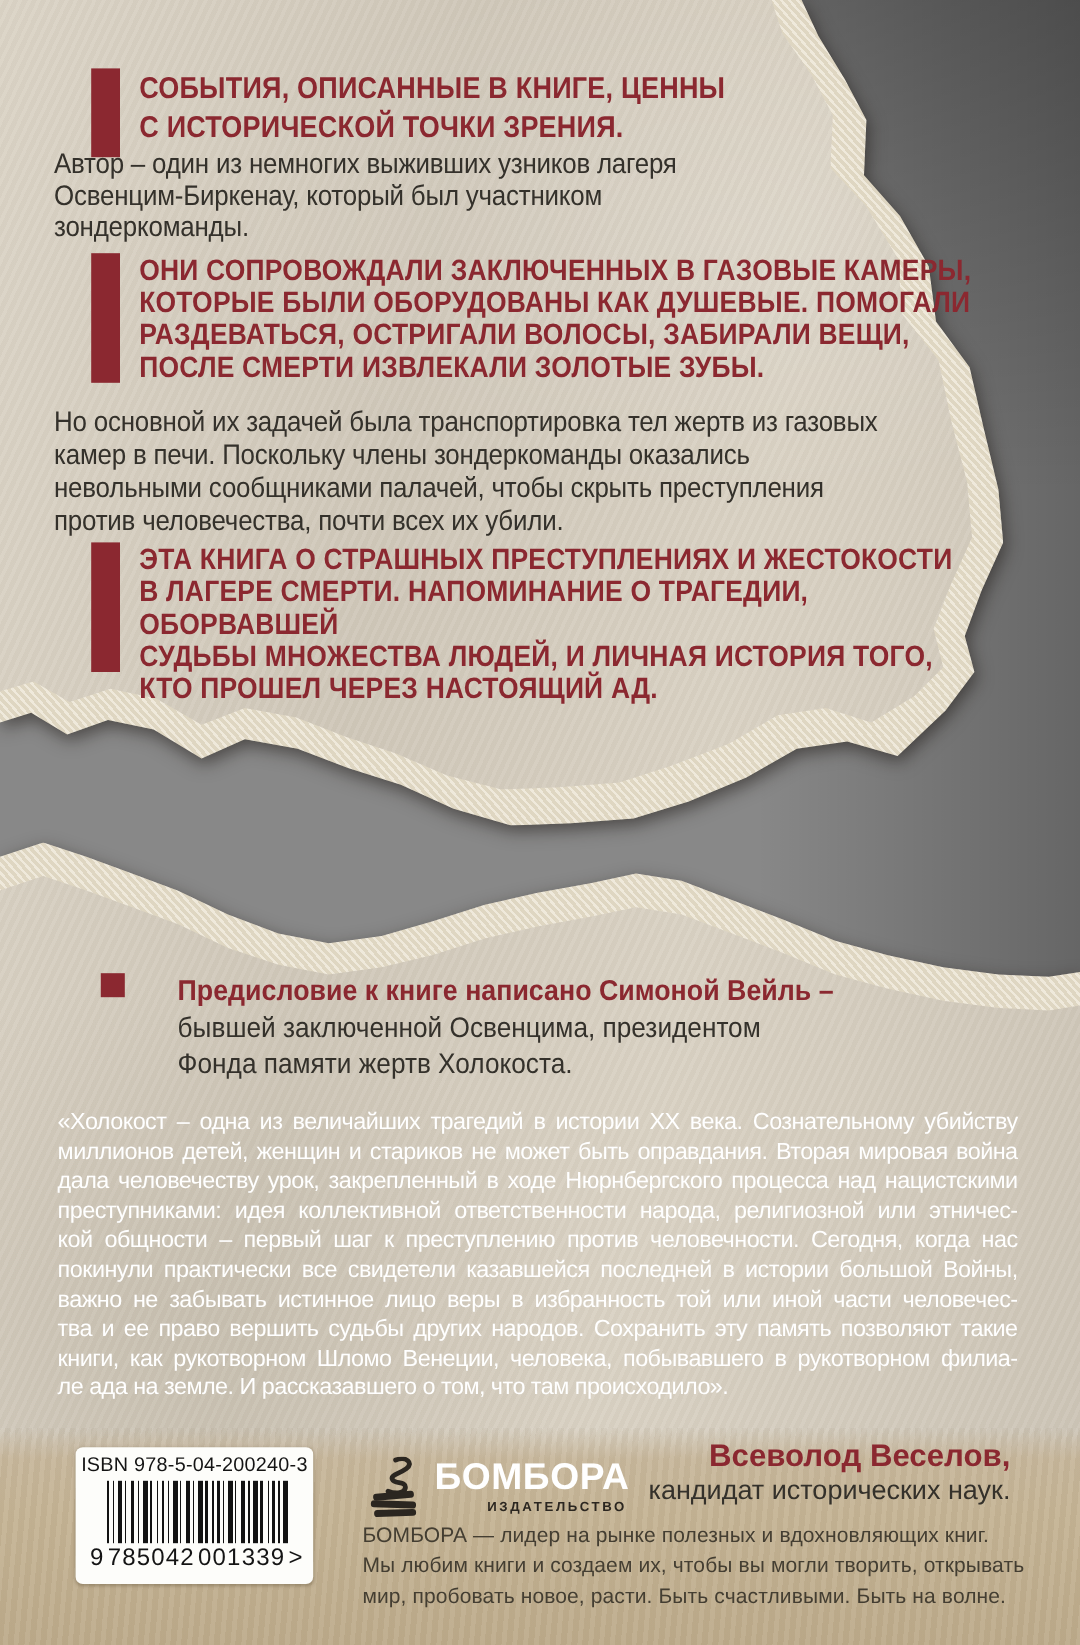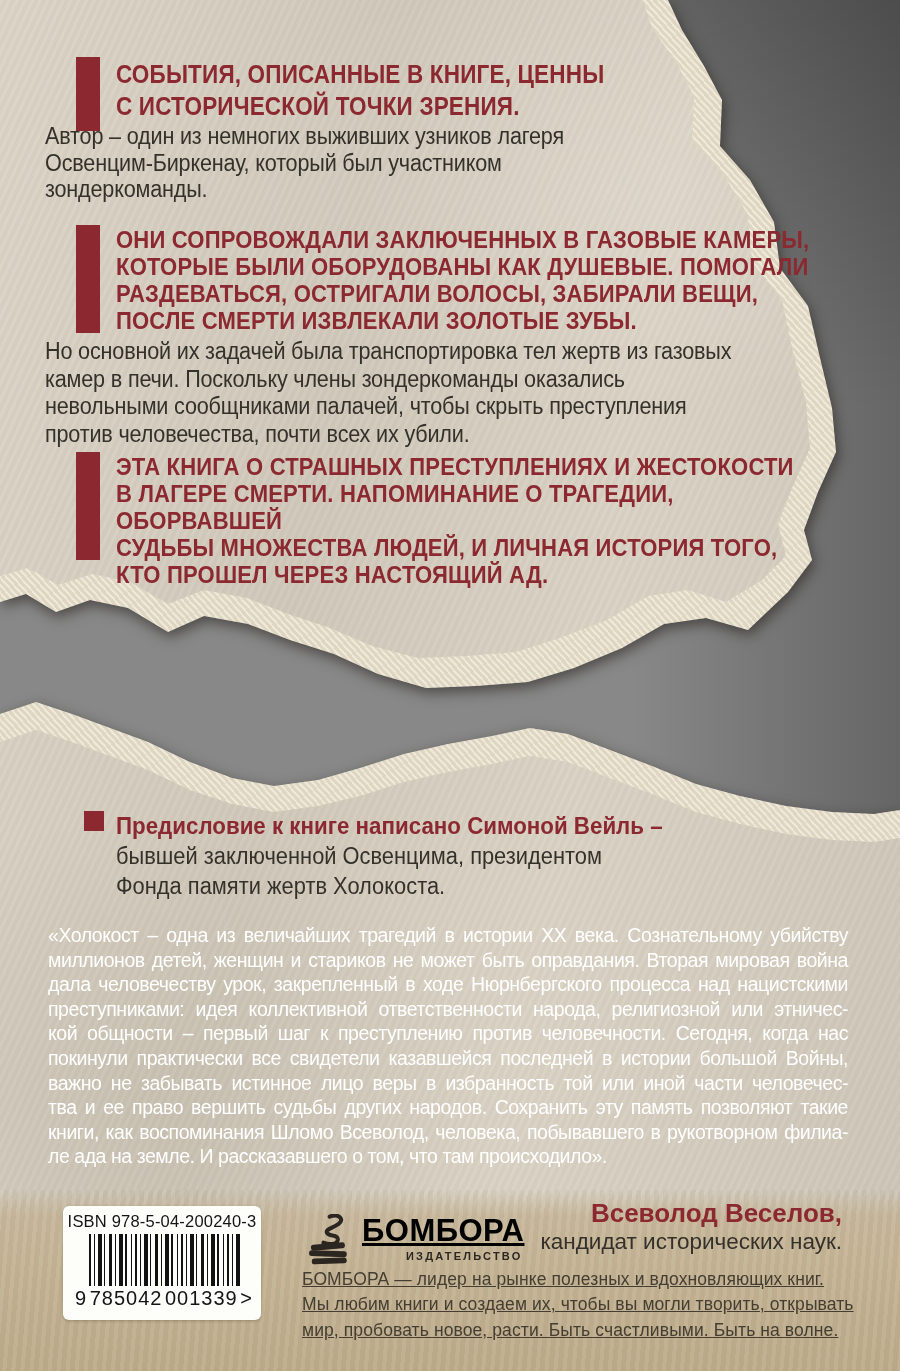--- a/index.html
+++ b/index.html
@@ -81,24 +81,24 @@
       #121212 0 2px,#fdfdfa 2px 5px,#121212 5px 6px,#fdfdfa 6px 9px,
       #121212 9px 13px,#fdfdfa 13px 15px,#121212 15px 16px,#fdfdfa 16px 20px,
       #121212 20px 23px,#fdfdfa 23px 26px,#121212 26px 27px,#fdfdfa 27px 30px,
       #121212 30px 34px,#fdfdfa 34px 36px,#121212 36px 38px,#fdfdfa 38px 42px,
       #121212 42px 43px,#fdfdfa 43px 46px);}
   .digits{display:flex;justify-content:space-between;align-items:baseline;
     padding:1px 8px 0 12px;font-size:20px;color:#141414;letter-spacing:1px;}
   .logo{position:absolute;left:300px;top:1214px;display:flex;align-items:flex-start;}
   .logo-icon{width:54px;height:52px;}
   .logo-col{margin-left:8px;}
-  .logo-name{font-size:31px;font-weight:700;color:#000000;letter-spacing:.5px;line-height:34px;text-decoration:underline;}
+  .logo-name{font-size:31px;font-weight:700;color:#ffffff;letter-spacing:.5px;line-height:34px;}
   .logo-sub{font-size:11px;font-weight:700;color:#2b2620;letter-spacing:2.2px;margin-top:2px;padding-left:44px;}
   .blurb{position:absolute;left:302px;top:1267px;font-size:17.5px;line-height:25.3px;
-    color:#443e32;white-space:pre-line;letter-spacing:.1px;text-decoration:underline;}
+    color:#443e32;white-space:pre-line;letter-spacing:.1px;}
 </style>
 </head>
 <body>
 
 <div id="cover">
 
   <div class="photo-bg"></div>
   <div class="photo-vignette"></div>
 
   <div class="shadow-wrap">
@@ -117,21 +117,21 @@
     <div class="abs hblock" style="left:76px;top:57px;">
       <div class="bar" style="height:74px;"></div>
       <div class="htext h1t">СОБЫТИЯ, ОПИСАННЫЕ В КНИГЕ, ЦЕННЫ
 С ИСТОРИЧЕСКОЙ ТОЧКИ ЗРЕНИЯ.</div>
     </div>
 
     <div class="abs body" style="left:45px;top:123px;">Автор – один из немногих выживших узников лагеря
 Освенцим-Биркенау, который был участником
 зондеркоманды.</div>
 
-    <div class="abs hblock" style="left:76px;top:225px;">
+    <div class="abs hblock" style="left:76px;top:211px;">
       <div class="bar" style="height:108px;"></div>
       <div class="htext h4l">ОНИ СОПРОВОЖДАЛИ ЗАКЛЮЧЕННЫХ В ГАЗОВЫЕ КАМЕРЫ,
 КОТОРЫЕ БЫЛИ ОБОРУДОВАНЫ КАК ДУШЕВЫЕ. ПОМОГАЛИ
 РАЗДЕВАТЬСЯ, ОСТРИГАЛИ ВОЛОСЫ, ЗАБИРАЛИ ВЕЩИ,
 ПОСЛЕ СМЕРТИ ИЗВЛЕКАЛИ ЗОЛОТЫЕ ЗУБЫ.</div>
     </div>
 
     <div class="abs body" style="left:45px;top:338px;line-height:27.5px;">Но основной их задачей была транспортировка тел жертв из газовых
 камер в печи. Поскольку члены зондеркоманды оказались
 невольными сообщниками палачей, чтобы скрыть преступления
@@ -139,40 +139,40 @@
 
     <div class="abs hblock" style="left:76px;top:452px;">
       <div class="bar" style="height:108px;"></div>
       <div class="htext h4l">ЭТА КНИГА О СТРАШНЫХ ПРЕСТУПЛЕНИЯХ И ЖЕСТОКОСТИ
 В ЛАГЕРЕ СМЕРТИ. НАПОМИНАНИЕ О ТРАГЕДИИ, ОБОРВАВШЕЙ
 СУДЬБЫ МНОЖЕСТВА ЛЮДЕЙ, И ЛИЧНАЯ ИСТОРИЯ ТОГО,
 КТО ПРОШЕЛ ЧЕРЕЗ НАСТОЯЩИЙ АД.</div>
     </div>
 
     <div class="abs" style="left:84px;top:811px;">
-      <div style="display:flex;">
+      <div style="display:flex;gap:32px;">
         <div class="sq"></div>
         <div style="margin-left:12px;">
           <div class="preface-lead">Предисловие к книге написано Симоной Вейль –</div>
           <div class="preface-rest">бывшей заключенной Освенцима, президентом
 Фонда памяти жертв Холокоста.</div>
         </div>
       </div>
     </div>
 
     <div class="abs quote" style="left:48px;top:923px;">
       <div class="qline">«Холокост – одна из величайших трагедий в истории XX века. Сознательному убийству</div>
       <div class="qline">миллионов детей, женщин и стариков не может быть оправдания. Вторая мировая война</div>
       <div class="qline">дала человечеству урок, закрепленный в ходе Нюрнбергского процесса над нацистскими</div>
       <div class="qline">преступниками: идея коллективной ответственности народа, религиозной или этничес-</div>
       <div class="qline">кой общности – первый шаг к преступлению против человечности. Сегодня, когда нас</div>
       <div class="qline">покинули практически все свидетели казавшейся последней в истории большой Войны,</div>
       <div class="qline">важно не забывать истинное лицо веры в избранность той или иной части человечес-</div>
       <div class="qline">тва и ее право вершить судьбы других народов. Сохранить эту память позволяют такие</div>
-      <div class="qline">книги, как воспоминания Шломо Всеволод, человека, побывавшего в рукотворном филиа-</div>
+      <div class="qline">книги, как рукотворном Шломо Венеции, человека, побывавшего в рукотворном филиа-</div>
       <div class="qline qlast">ле ада на земле. И рассказавшего о том, что там происходило».</div>
     </div>
 
     <div class="abs" style="right:58px;top:1198px;">
       <div class="sig-name">Всеволод Веселов,</div>
       <div class="sig-title">кандидат исторических наук.</div>
     </div>
 
     <div class="whitebox">
       <div class="isbn">ISBN 978-5-04-200240-3</div>

